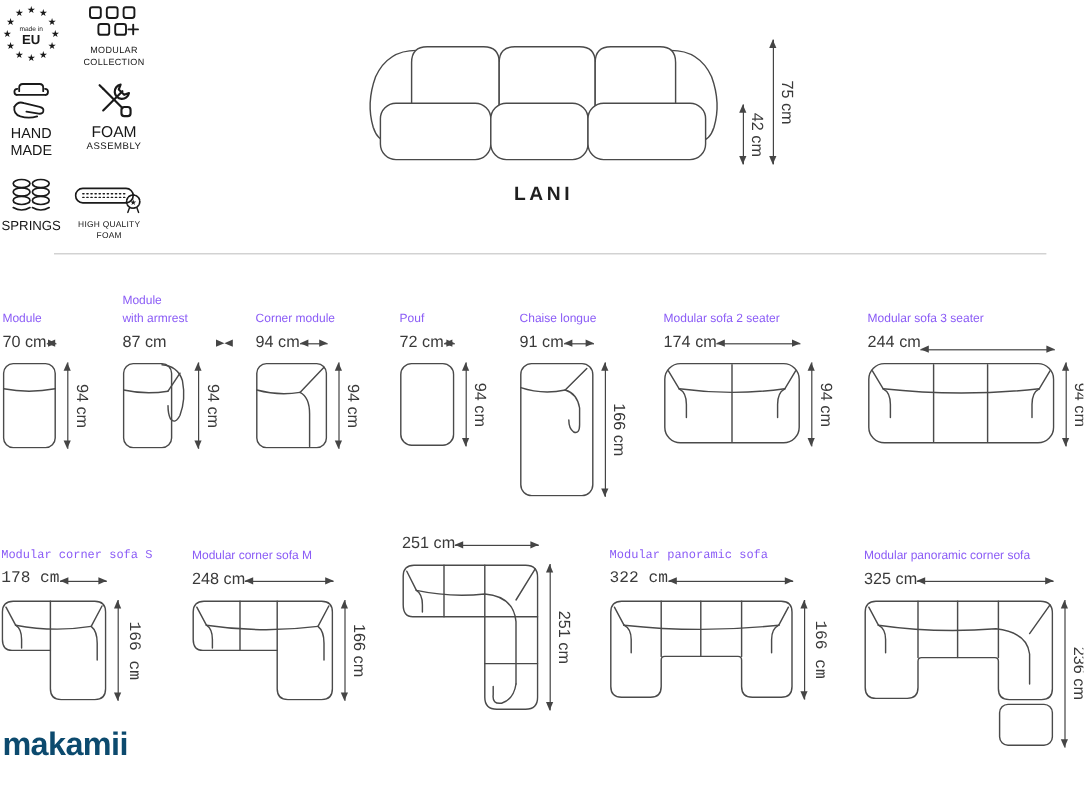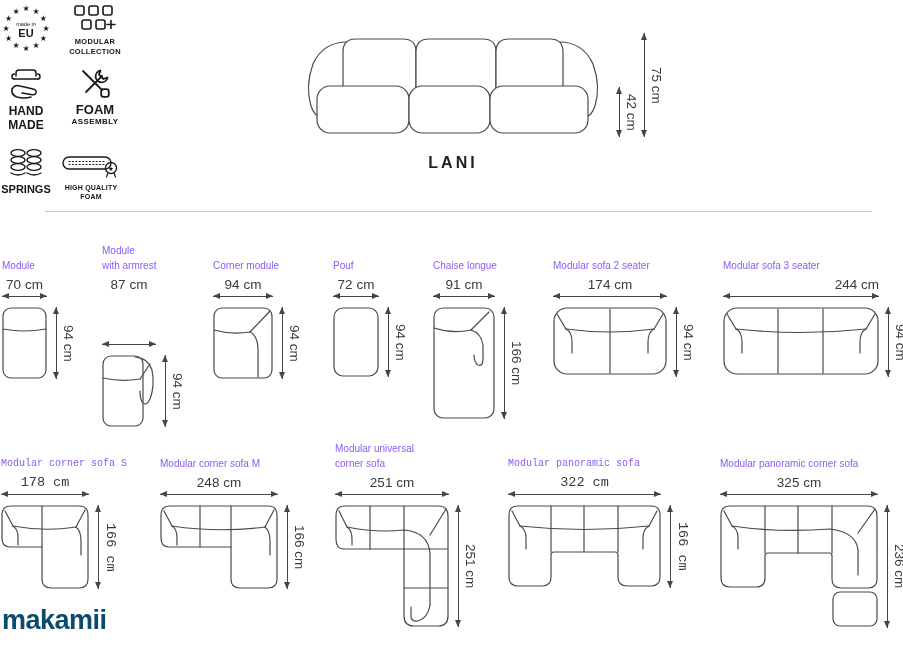--- a/index.html
+++ b/index.html
@@ -3,21 +3,21 @@
 <meta charset="utf-8">
 <style>
   * { margin:0; padding:0; box-sizing:border-box; }
   html,body { background:#ffffff; }
   body { font-family:"Liberation Sans","DejaVu Sans",sans-serif; }
   .stage { position:relative; width:903px; height:664px; background:#fff; overflow:hidden; }
 
   
   .badge { position:absolute; display:flex; flex-direction:column; align-items:center; text-align:center; color:#161616; }
   .badge svg { display:block; }
-  .bt { font-weight:bold; color:#161616; white-space:pre-line; }
+  .bt { font-weight:normal; color:#161616; white-space:pre-line; }
   .icon-stroke { stroke:#1a1a1a; fill:none; stroke-linecap:round; stroke-linejoin:round; }
 
   
   .hero-sofa { position:absolute; left:303px; top:30px; }
   .hero-title { position:absolute; left:303px; top:154px; width:300px; text-align:center;
                 font-size:16px; font-weight:bold; letter-spacing:3px; color:#1f1f1f; }
   .divider { position:absolute; left:45px; top:211px; width:827px; height:1px; background:#c8c8c8; }
 
   
   .dimtext { font-size:13.5px; color:#3a3a3a; white-space:nowrap; }
@@ -33,21 +33,21 @@
   .arrow-v::before { top:0; border-bottom:7px solid #454545; }
   .arrow-v::after  { bottom:0; border-top:7px solid #454545; }
 
   .dimv { display:flex; align-items:center; gap:4px; margin-left:9px; }
   .dimv-abs { position:absolute; display:flex; align-items:center; gap:4px; }
 
   
   .cell { position:absolute; }
   .cell .label { height:30px; display:flex; align-items:flex-end; font-size:10px; line-height:15px;
                  color:#8b5cf6; white-space:pre-line; width:max-content; }
-  .cell .dimh { display:flex; flex-direction:column; align-items:center; margin-top:4px; }
+  .cell .dimh { display:flex; align-items:center; margin-top:4px; }
   .cell .dimh .arrow-h { width:100%; }
   .cell .body { display:flex; margin-top:10px; }
   .shape { stroke:#4a4a4a; fill:none; stroke-width:1.2; stroke-linecap:round; stroke-linejoin:round; }
   .filled { fill:#ffffff; }
 
   
   .logo { position:absolute; left:2px; top:605px; font-size:27px; font-weight:bold;
           letter-spacing:-0.5px; color:#0c4a6e; }
 </style>
 </head>
@@ -358,22 +358,20 @@
           <path d="M105,22 L114,5"></path>
       </svg>
       <div class="dimv" style="height:84px;">
         <div class="arrow-v"></div>
         <span class="dimtextv">166 cm</span>
       </div>
     </div>
   </div>
 
   <div class="cell" style="left:335px; top:441px;">
-    <div class="label">Modular universal
-corner sofa</div>
     <div class="dimh" style="width:114px;">
       <span class="dimtext">251 cm</span>
       <div class="arrow-h"></div>
     </div>
     <div class="body">
       <svg class="shape" width="114" height="122" viewBox="0 0 114 122">
         <path d="M10,1 H103 Q113,1 113,11 V111 Q113,121 103,121 H79 Q69,121 69,111 V44 H9 Q1,44 1,34 V10 Q1,1 10,1 Z"></path>
         <path d="M35,1 V44"></path>
           <path d="M69,1 V44"></path>
         <path d="M69,44 H113"></path>

